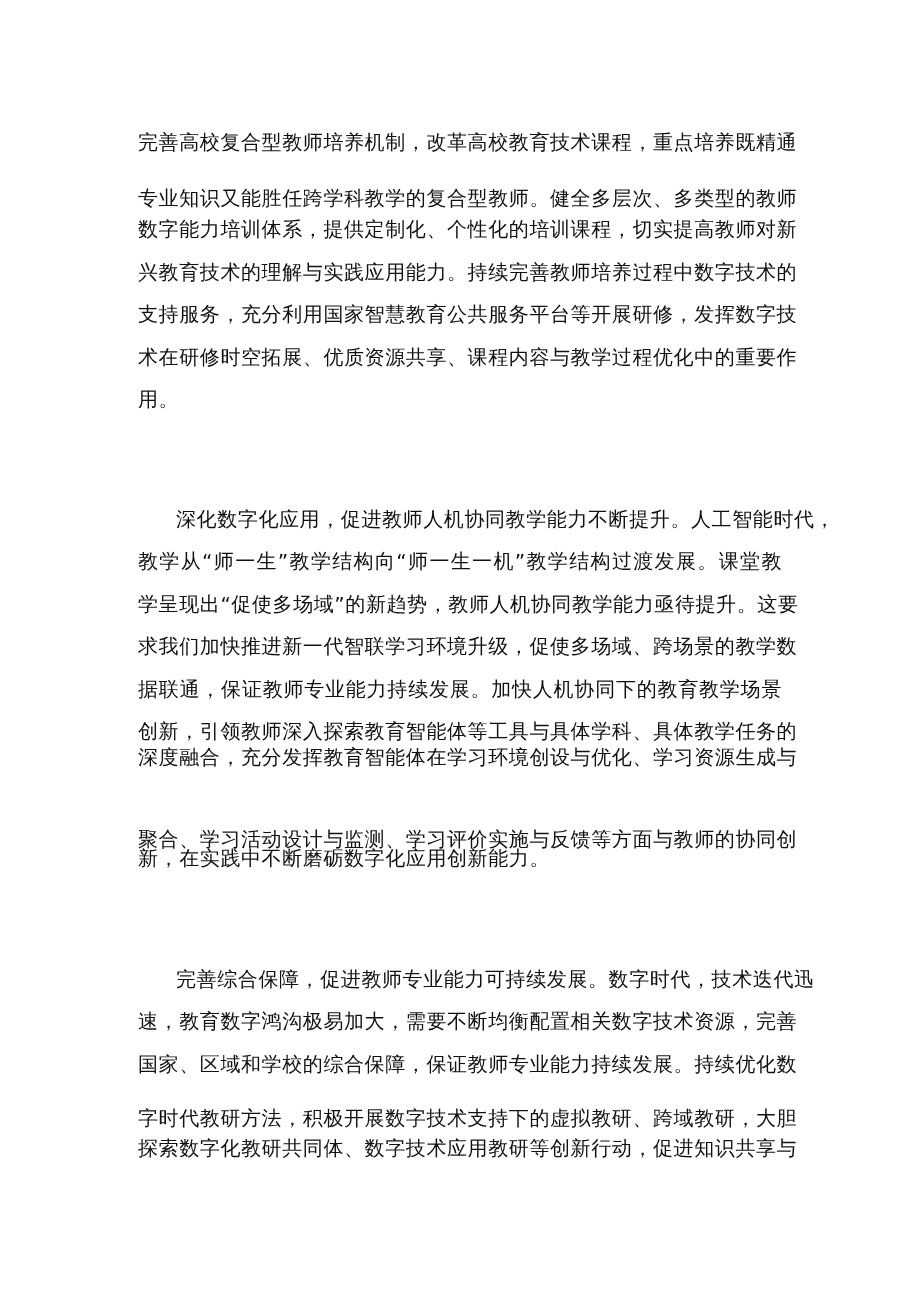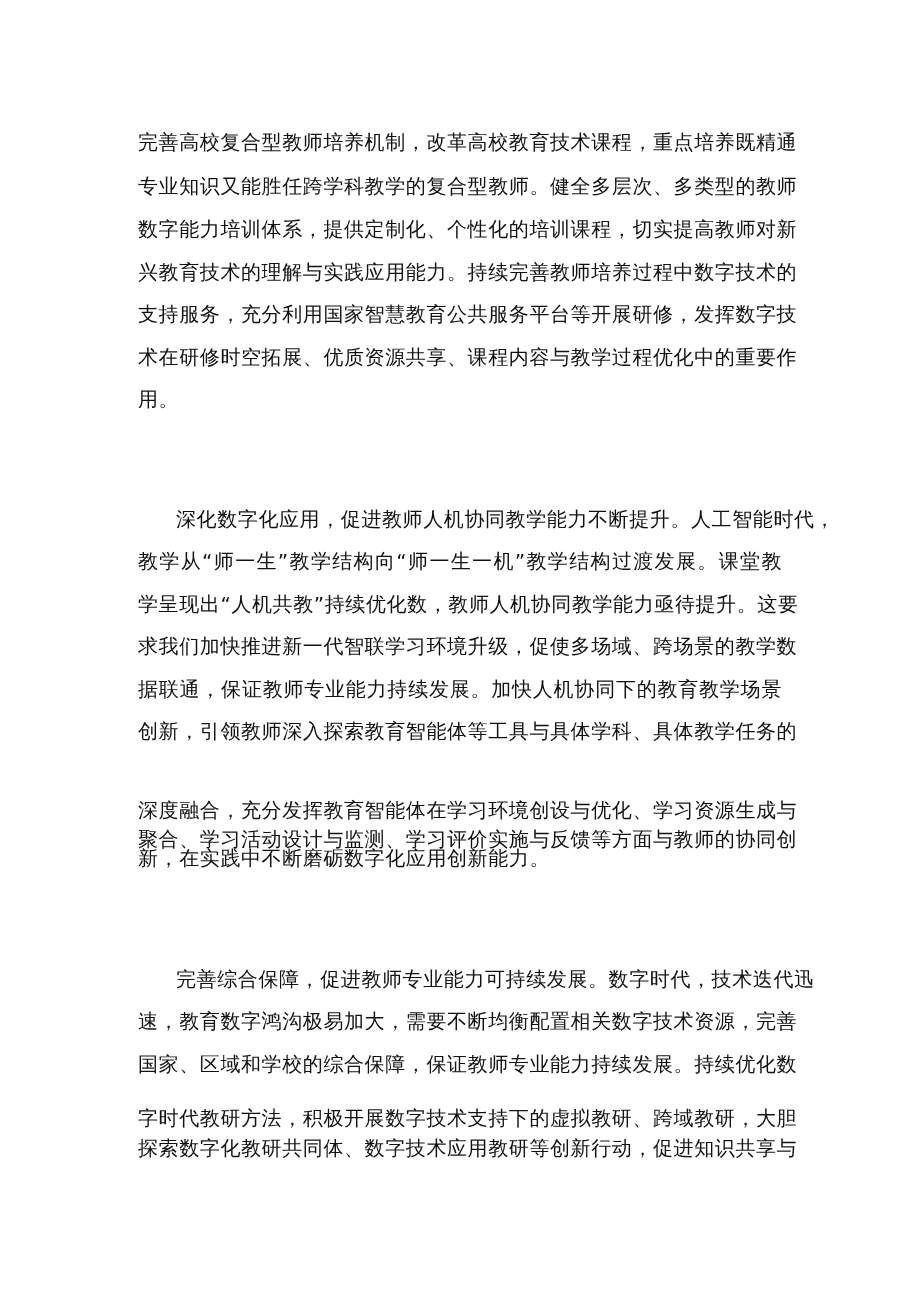--- a/index.html
+++ b/index.html
@@ -22,36 +22,36 @@
     .line.last { text-align-last: left; }
     .line.indent { left: 176px; width: 606px; }
   </style>
 </head>
 <body>
 
 <div class="page">
 
   <div>
     <div class="line" style="top:127px">完善高校复合型教师培养机制，改革高校教育技术课程，重点培养既精通</div>
-    <div class="line" style="top:171px">专业知识又能胜任跨学科教学的复合型教师。健全多层次、多类型的教师</div>
+    <div class="line" style="top:183px">专业知识又能胜任跨学科教学的复合型教师。健全多层次、多类型的教师</div>
     <div class="line" style="top:214px">数字能力培训体系，提供定制化、个性化的培训课程，切实提高教师对新</div>
     <div class="line" style="top:257px">兴教育技术的理解与实践应用能力。持续完善教师培养过程中数字技术的</div>
     <div class="line" style="top:299px">支持服务，充分利用国家智慧教育公共服务平台等开展研修，发挥数字技</div>
     <div class="line" style="top:342px">术在研修时空拓展、优质资源共享、课程内容与教学过程优化中的重要作</div>
     <div class="line last" style="top:384px">用。</div>
   </div>
 
   <div>
     <div class="line indent" style="top:504px">深化数字化应用，促进教师人机协同教学能力不断提升。人工智能时代，</div>
     <div class="line" style="top:546px">教学从“师一生”教学结构向“师一生一机”教学结构过渡发展。课堂教</div>
-    <div class="line" style="top:589px">学呈现出“人机共教”持续优化数，教师人机协同教学能力亟待提升。这要</div>
+    <div class="line" style="top:589px">学呈现出“促使多场域”的新趋势，教师人机协同教学能力亟待提升。这要</div>
     <div class="line" style="top:631px">求我们加快推进新一代智联学习环境升级，促使多场域、跨场景的教学数</div>
     <div class="line" style="top:674px">据联通，保证教师专业能力持续发展。加快人机协同下的教育教学场景</div>
     <div class="line" style="top:716px">创新，引领教师深入探索教育智能体等工具与具体学科、具体教学任务的</div>
-    <div class="line" style="top:795px">深度融合，充分发挥教育智能体在学习环境创设与优化、学习资源生成与</div>
+    <div class="line" style="top:742px">深度融合，充分发挥教育智能体在学习环境创设与优化、学习资源生成与</div>
     <div class="line" style="top:824px">聚合、学习活动设计与监测、学习评价实施与反馈等方面与教师的协同创</div>
     <div class="line last" style="top:843px">新，在实践中不断磨砺数字化应用创新能力。</div>
   </div>
 
   <div>
     <div class="line indent" style="top:964px">完善综合保障，促进教师专业能力可持续发展。数字时代，技术迭代迅</div>
     <div class="line" style="top:1006px">速，教育数字鸿沟极易加大，需要不断均衡配置相关数字技术资源，完善</div>
     <div class="line" style="top:1049px">国家、区域和学校的综合保障，保证教师专业能力持续发展。持续优化数</div>
     <div class="line" style="top:1103px">字时代教研方法，积极开展数字技术支持下的虚拟教研、跨域教研，大胆</div>
     <div class="line" style="top:1133px">探索数字化教研共同体、数字技术应用教研等创新行动，促进知识共享与</div>

